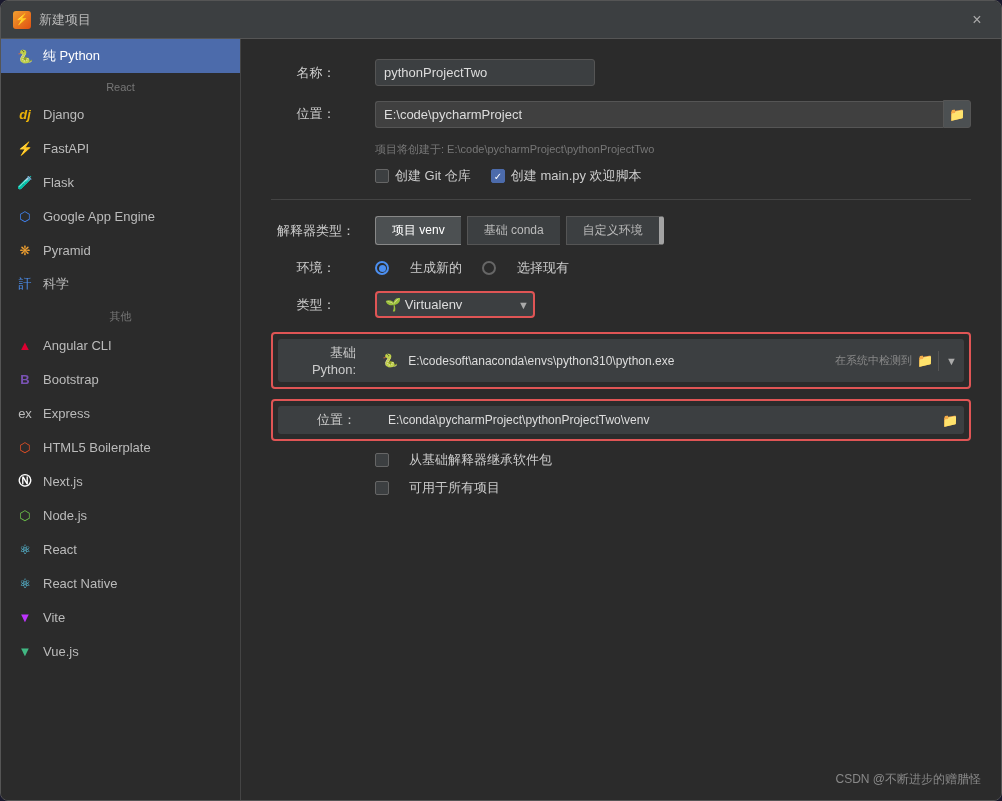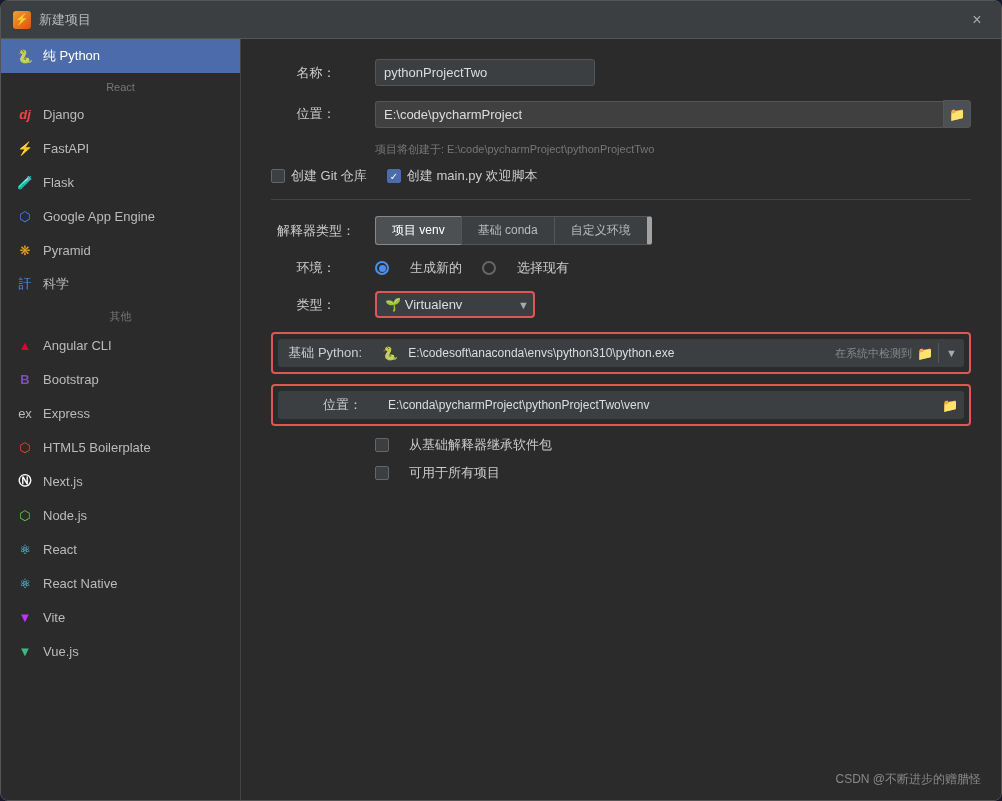--- a/index.html
+++ b/index.html
@@ -166,20 +166,21 @@
     }
     .hint-text {
       color: #777;
       font-size: 11px;
       margin-left: 104px;
       margin-bottom: 10px;
     }
     .checkbox-row {
       display: flex;
       align-items: center;
+      margin-left: 104px;
       margin-bottom: 14px;
       gap: 20px;
     }
     .checkbox-item {
       display: flex;
       align-items: center;
       gap: 6px;
       cursor: pointer;
     }
     .checkbox-box {
@@ -204,21 +205,21 @@
     }
     .divider {
       border: none;
       border-top: 1px solid #444;
       margin: 10px 0 16px;
     }
     
     .tab-row {
       display: flex;
       align-items: center;
-      gap: 0;
+      gap: 6px;
     }
     .tab-btn {
       padding: 5px 16px;
       background: #3c3f41;
       border: 1px solid #555;
       color: #bbb;
       font-size: 12px;
       cursor: pointer;
       border-right: none;
     }
@@ -302,21 +303,21 @@
       background: #3c3f41;
       border-radius: 3px;
     }
     .hl-label {
       width: 90px;
       text-align: right;
       margin-right: 14px;
       color: #ccc;
       font-size: 13px;
       flex-shrink: 0;
-      padding: 5px 6px;
+      padding: 5px 12px;
     }
     .hl-value {
       flex: 1;
       color: #ddd;
       font-size: 12px;
       padding: 5px 6px;
       white-space: nowrap;
       overflow: hidden;
       text-overflow: ellipsis;
     }
@@ -354,21 +355,21 @@
     
     .watermark {
       position: absolute;
       bottom: 12px;
       right: 20px;
       color: #888;
       font-size: 12px;
     }
     
     .icon-python { color: #4c8ff0; }
-    .icon-django { color: #ef4444; font-size: 14px; font-weight: bold; font-style: italic; }
+    .icon-django { color: #eab308; font-size: 14px; font-weight: bold; font-style: italic; }
     .icon-fastapi { color: #00d4aa; }
     .icon-flask { color: #ccc; }
     .icon-google { color: #4285F4; }
     .icon-pyramid { color: #f0a030; }
     .icon-sci { color: #4c8ff0; }
     .icon-angular { color: #dd0031; }
     .icon-bootstrap { color: #7952b3; font-weight: bold; }
     .icon-express { color: #bbb; font-size: 11px; font-weight: normal; }
     .icon-html5 { color: #e34f26; }
     .icon-nextjs { color: #fff; font-size: 10px; font-weight: bold; }

